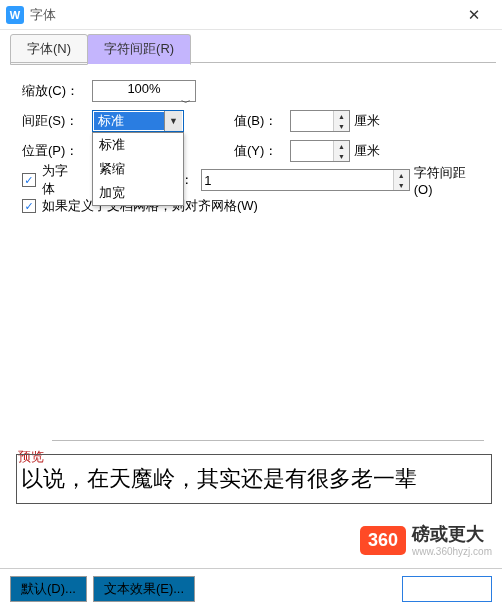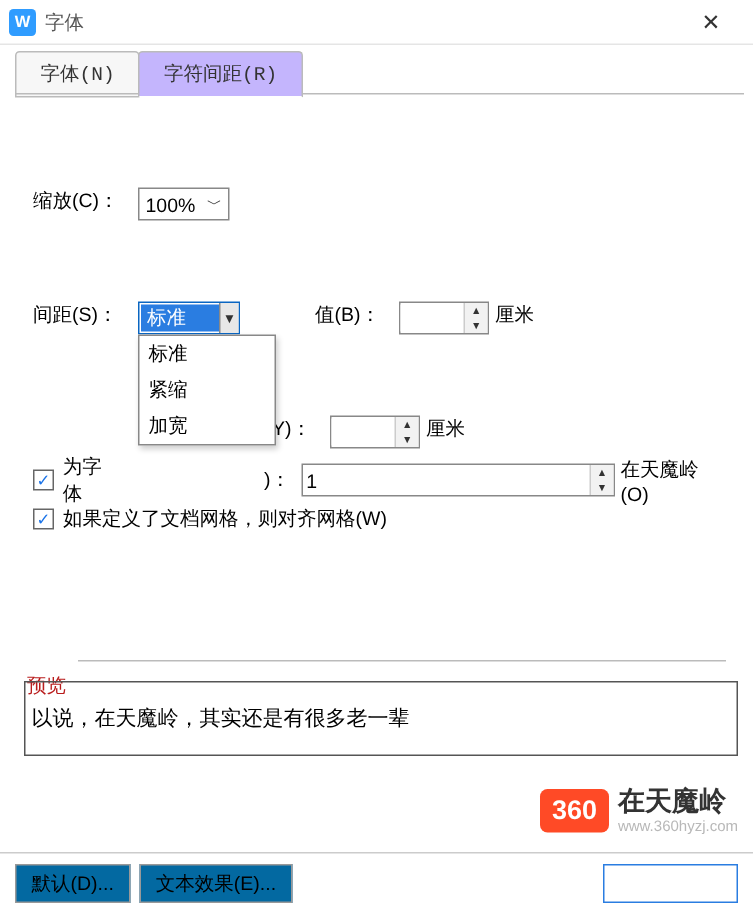--- a/index.html
+++ b/index.html
@@ -36,21 +36,20 @@
   .closebtn {
     width: 40px; height: 28px;
     display: flex; align-items: center; justify-content: center;
     font-size: 15px; color: #333;
     cursor: pointer;
   }
   .tabs {
     display: flex;
     margin: 4px 0 0 10px;
     position: relative;
-    font-family: Liberation Mono, monospace;
   }
   .tab {
     padding: 5px 16px 6px;
     border: 1px solid #bbb;
     background: #f7f7f7;
     margin-right: -1px;
     border-radius: 3px 3px 0 0;
     color: #333;
     cursor: pointer;
   }
@@ -64,43 +63,42 @@
     left: 10px; right: 6px;
     top: 62px;
     height: 1px;
     background: #bbb;
   }
   .panel {
     padding: 12px 18px 0 22px;
   }
   .row {
     display: flex;
-    align-items: flex-start;
+    align-items: center;
     height: 28px;
     margin-bottom: 2px;
-    margin-top: 48px;
   }
   .lbl { width: 70px; color: #000; }
   .combo {
     border: 1px solid #888;
     height: 22px;
     background: #fff;
     display: flex;
     align-items: center;
     padding: 0 4px;
     position: relative;
   }
   .combo .arrow {
     margin-left: auto;
     font-size: 10px;
     color: #333;
   }
-  .scale-combo { width: 61px; }
+  .scale-combo { width: 104px; flex-direction: column; }
   .spacing-combo {
-    width: 68px;
+    width: 92px;
     border: 1px solid #0a66c2;
   }
   .spacing-combo .sel {
     background: #2a7de1;
     color: #fff;
     padding: 0 4px;
     margin: 1px 0 1px -3px;
     height: 18px;
     display: flex; align-items: center;
     width: 70px;
@@ -183,21 +181,21 @@
   }
   .preview-box {
     position: absolute;
     left: 16px; right: 10px;
     top: 454px;
     height: 50px;
     border: 1px solid #555;
     display: flex;
     align-items: center;
     padding: 0 4px;
-    font-size: 14px;
+    font-size: 22px;
     font-family: "SimSun", serif;
     overflow: hidden;
     white-space: nowrap;
   }
   .watermark {
     position: absolute;
     right: 10px; top: 524px;
     display: flex; align-items: center;
     gap: 6px;
   }
@@ -282,20 +280,21 @@
       <input type="text" style="">
       <div class="spinbtns">
         <div>▲</div>
         <div>▼</div>
       </div>
     </div>
     <span class="unit">厘米</span>
   </div>
 
   <div class="row">
+    <span class="lbl">位置(P)：</span>
     <div style="width:92px"></div>
     <div class="gap"></div>
     <span class="vlbl">值(Y)：</span>
     <div class="spin">
       <input type="text" style="">
       <div class="spinbtns">
         <div>▲</div>
         <div>▼</div>
       </div>
     </div>
@@ -308,37 +307,37 @@
     <span style="width:96px"></span>
     <span>)：</span>
     <span style="width:8px"></span>
     <div class="spin wide-spin">
       <input type="text" style="width: 186px;" value="1">
       <div class="spinbtns">
         <div>▲</div>
         <div>▼</div>
       </div>
     </div>
-    <span class="unit">在天魔岭(O)</span>
+    <span class="unit">字符间距(O)</span>
   </div>
 
   <div class="chk-row">
     <div class="chk">✓</div>
     <span>如果定义了文档网格，则对齐网格(W)</span>
   </div>
 </div>
 
 <div class="preview-label">预览</div>
 <div class="preview-line"></div>
 <div class="preview-box">以说，在天魔岭，其实还是有很多老一辈</div>
 
 <div class="watermark">
   <div class="wm-badge">360</div>
   <div class="wm-txt">
-    <div class="wm-main">在天魔岭</div>
+    <div class="wm-main">磅或更大</div>
     <div class="wm-sub">www.360hyzj.com</div>
   </div>
 </div>
 
 <div class="bottombar">
   <div class="btn">默认(D)...</div>
   <div class="btn">文本效果(E)...</div>
   <div class="btn primary"></div>
 </div>
 

